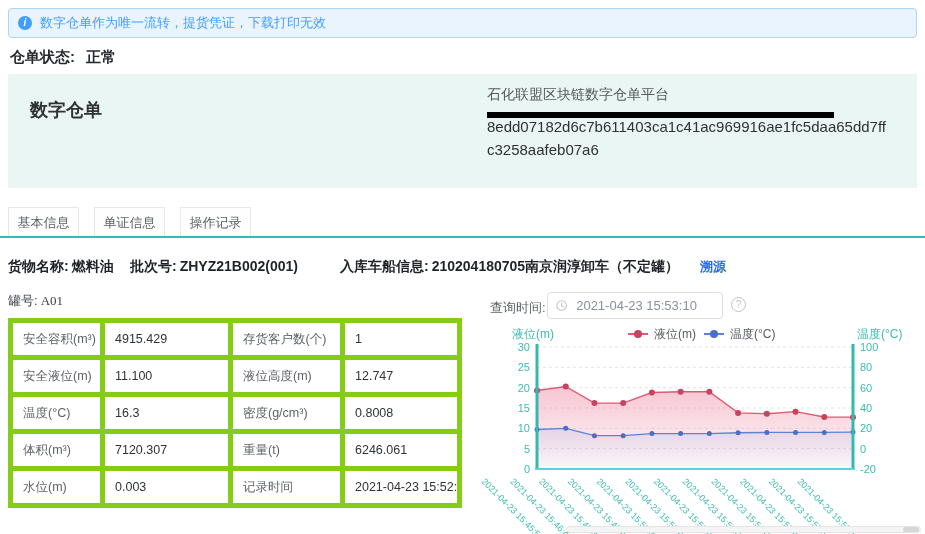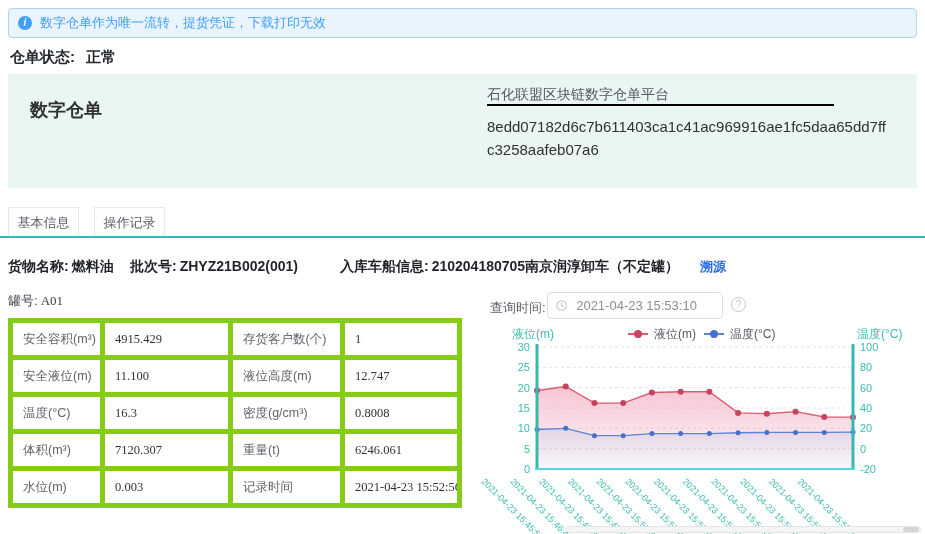--- a/index.html
+++ b/index.html
@@ -9,43 +9,43 @@
           background:#e9f4ff;border:1px solid #abd4f5;border-radius:4px;display:flex;
           align-items:center;padding:0 9px;color:#409eff;font-size:13px;}
   .banner-icon{width:14px;height:14px;border-radius:50%;background:#409eff;color:#fff;
           font-size:10px;line-height:14px;text-align:center;margin-right:8px;
           font-style:italic;font-weight:bold;flex:0 0 14px;}
   .status{position:absolute;left:10px;top:48px;font-size:15px;font-weight:bold;color:#24292f;}
   .status .v{margin-left:11px;}
   .rheader{position:absolute;left:8px;top:74px;width:909px;height:114px;background:#eaf6f3;}
   .r-title{position:absolute;left:22px;top:24px;font-size:18px;font-weight:bold;color:#303133;}
   .r-number{position:absolute;left:22px;top:58px;font-size:14px;color:#303133;}
-  .r-platform{position:absolute;left:479px;top:12px;width:347px;padding-bottom:0;
-          border-bottom:2px solid #000000;font-size:14px;color:#55585c;}
+  .r-platform{position:absolute;left:479px;top:12px;width:347px;padding-bottom:8px;
+          border-bottom:6px solid #000000;font-size:14px;color:#55585c;}
   .r-hash{position:absolute;left:479px;top:42px;width:400px;font-size:15px;line-height:1.5;
           color:#303133;word-break:break-all;}
   .tabs{position:absolute;left:8px;top:207px;display:flex;height:30px;}
   .tab{width:71px;height:30px;line-height:30px;text-align:center;font-size:13px;color:#5a5e66;
           background:#fefefe;border:1px solid #e8e8e8;border-bottom:none;margin-right:15px;
           cursor:pointer;box-sizing:border-box;}
   .tab.active{background:#29c0b9;color:#fff;font-weight:bold;border-color:#29c0b9;}
   .tabs-rule{position:absolute;left:0;top:236px;width:925px;height:2px;background:#29c0b9;}
   .cargo{position:absolute;top:258px;font-size:14px;font-weight:bold;color:#1f2329;white-space:nowrap;}
   .cargo .v{margin-left:3px;text-align:center;}
   #cargo-name{left:8px;} #cargo-batch{left:130px;} #cargo-vehicle{left:340px;}
   .trace{position:absolute;left:700px;top:258px;font-size:13px;font-weight:bold;
           color:#2a6be8;cursor:pointer;}
   .tank{position:absolute;left:8px;top:292px;font-size:13px;color:#3c4045;}
   .tank .v{margin-left:3px;font-family:Liberation Serif, serif;}
   table.detail{position:absolute;left:8px;top:318px;width:449px;border-collapse:collapse;
           font-size:12.5px;table-layout:fixed;}
   table.detail td{border:5px solid #84cc16;height:32px;padding:0 2px 0 10px;overflow:hidden;
           white-space:nowrap;}
   td.lbl{color:#5f6368;background:#fff;}
-  td.val{color:#2f3338;font-family:Liberation Serif, serif;}
+  td.val{color:#2f3338;}
   .query-label{position:absolute;left:490px;top:299px;font-size:13px;color:#5f6368;}
   .query-input{position:absolute;left:547px;top:292px;width:176px;height:27px;box-sizing:border-box;
           border:1px solid #dcdfe6;border-radius:4px;background:#fff;display:flex;
           align-items:center;padding:0 8px;}
   .query-input input{border:none;outline:none;background:transparent;color:#8a8f99;
           font-size:13px;width:100%;margin-left:7px;font-family:inherit;}
   .help-icon{position:absolute;left:731px;top:297px;width:15px;height:15px;box-sizing:border-box;
           border:1px solid #bfc4cc;border-radius:50%;color:#bfc4cc;font-size:10px;
           line-height:13px;text-align:center;cursor:pointer;}
   .chart{position:absolute;left:460px;top:323px;width:465px;height:211px;}
@@ -66,20 +66,21 @@
 </div>
 
 <div class="rheader">
   <div class="r-title">数字仓单</div>
   <div class="r-platform">石化联盟区块链数字仓单平台</div>
   <div class="r-hash">8edd07182d6c7b611403ca1c41ac969916ae1fc5daa65dd7ffc3258aafeb07a6</div>
 </div>
 
 <div class="tabs" id="tabs">
     <div class="tab">基本信息</div>
+    <div class="tab">单证信息</div>
     <div class="tab">操作记录</div>
   </div>
 <div class="tabs-rule"></div>
 
 <div class="cargo" id="cargo-name">
   <span>货物名称:</span><span class="v">燃料油</span>
 </div>
 <div class="cargo" id="cargo-batch">
   <span>批次号:</span><span class="v">ZHYZ21B002(001)</span>
 </div>

